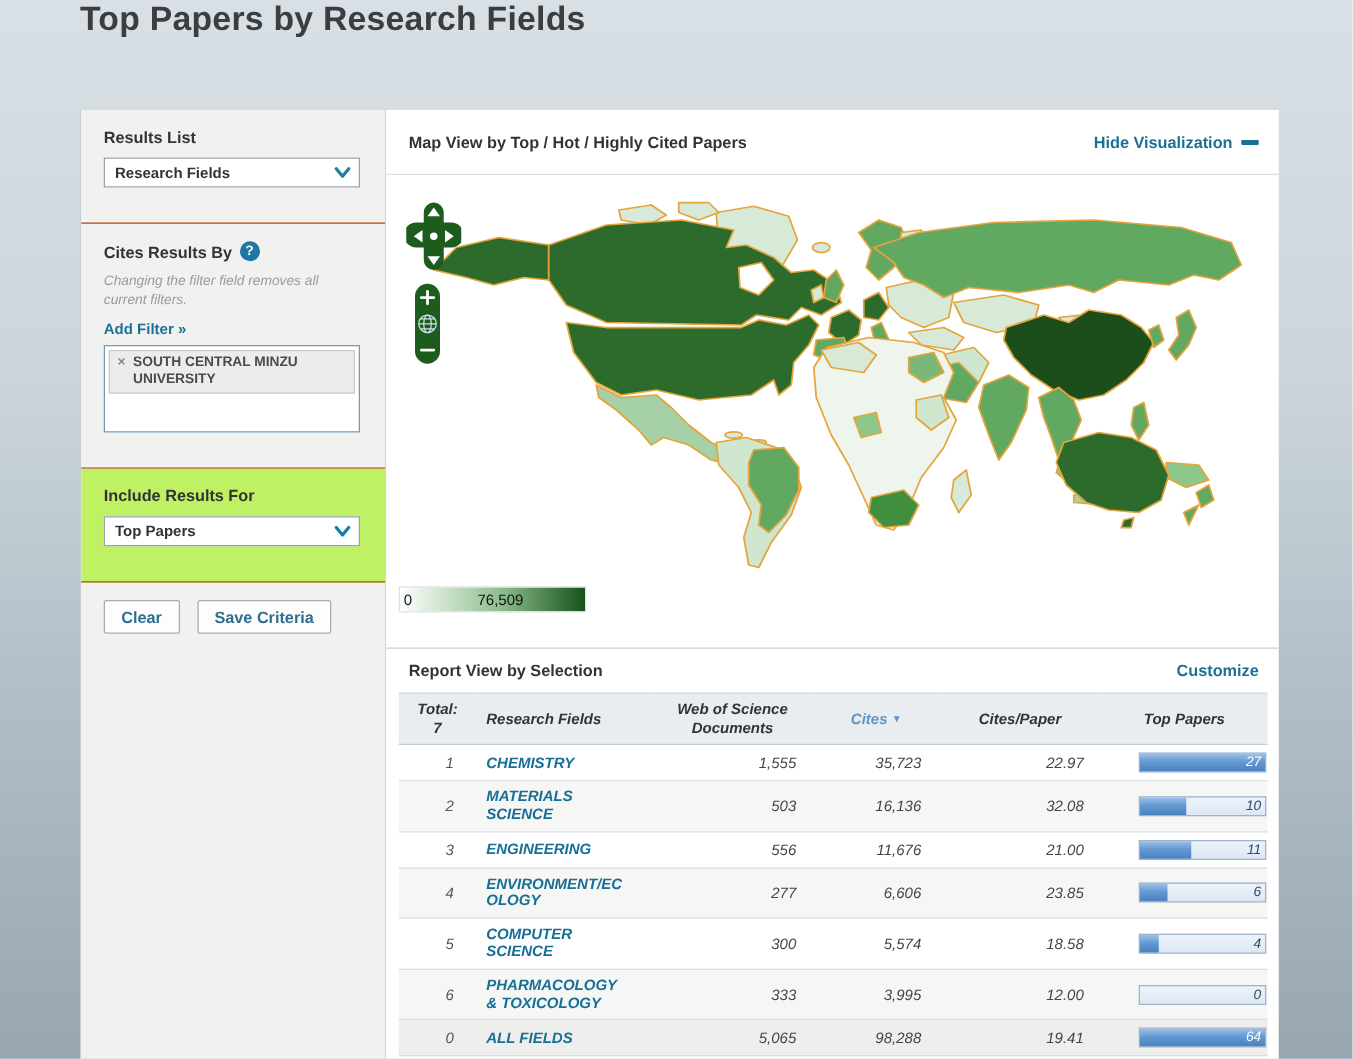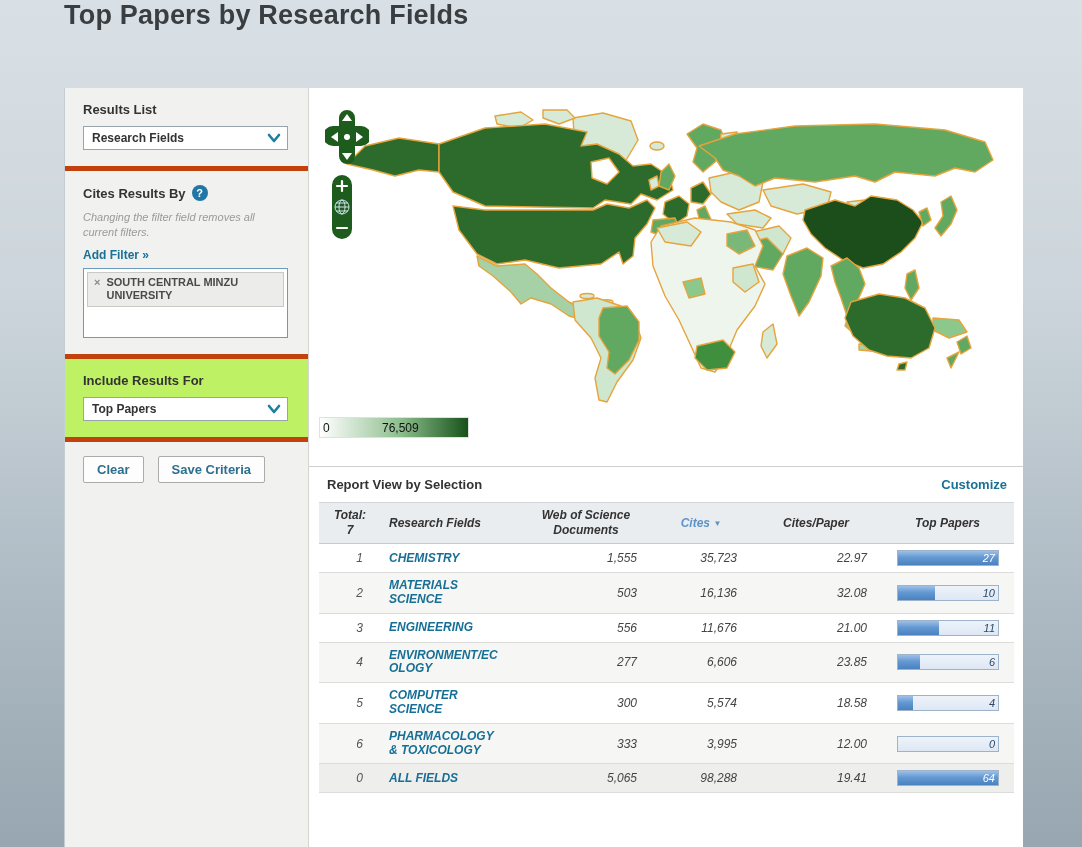--- a/index.html
+++ b/index.html
@@ -8,21 +8,21 @@
     font-family:"Liberation Sans","DejaVu Sans",sans-serif;
     background:linear-gradient(180deg,#d9e0e5 0%,#ccd5db 35%,#aebbc4 70%,#97a6b0 100%);
     position:relative; color:#333;
   }
   .page-title { position:absolute; left:64px; top:0; font-size:27px; font-weight:bold; color:#3a3e41; letter-spacing:0.2px; }
 
   .panel { position:absolute; left:64px; top:88px; width:958px; height:759px; background:#fff; border-left:1px solid #c4cdd3; border-right:1px solid #c4cdd3; display:flex; }
 
   
   .sidebar { width:244px; background:#f1f1ef; border-right:1px solid #d4d4d0; flex:none; font-size:12px; }
-  .sb-section { padding:14px 18px 16px 18px; border-bottom:5px solid #c2410c; }
+  .sb-section { padding:14px 18px 28px 18px; border-bottom:1px solid #c2410c; }
   .sb-heading { font-size:13px; font-weight:bold; color:#333; margin-bottom:9px; display:flex; align-items:center; gap:6px; }
   .select-box { width:205px; height:24px; background:#fff; border:1px solid #98a4ac; display:flex; align-items:center; justify-content:space-between; padding:0 6px 0 8px; cursor:pointer; }
   .select-box .sel-text { font-weight:bold; font-size:12px; color:#333; }
   .chev { width:14px; height:10px; }
   .help-icon { width:16px; height:16px; border-radius:50%; background:#2176a5; color:#fff; font-size:11px; font-weight:bold; display:inline-flex; align-items:center; justify-content:center; cursor:pointer; }
   .filter-note { font-size:11px; font-style:italic; color:#9a9a9a; line-height:1.35; margin-bottom:8px; }
   .add-filter { color:#1a7095; font-weight:bold; font-size:12px; text-decoration:none; display:inline-block; margin-bottom:6px; cursor:pointer; }
   .filter-box { width:205px; height:70px; background:#fff; border:1px solid #6a9dbd; padding:3px; }
   .filter-tag { background:#ececea; border:1px solid #c9c9c5; padding:3px 6px 4px 6px; display:flex; gap:6px; align-items:flex-start; }
   .tag-x { color:#8a8a8a; font-size:11px; font-weight:bold; cursor:pointer; line-height:13px; }
@@ -62,21 +62,21 @@
   th.col-cpp { width:130px; text-align:center; }
   th.col-bar { width:133px; text-align:center; }
   .sort-arrow { font-size:8px; color:#5e94c8; vertical-align:middle; }
   tbody td { border-bottom:1px solid #dcdcda; padding:6px 4px; vertical-align:middle; color:#444; }
   tbody tr.alt { background:#f6f6f4; }
   tbody tr.total-row { background:#eeeeec; }
   td.c-rank { text-align:right; padding-right:18px; color:#555; }
   td.c-field { padding-left:8px; }
   td.c-field span { color:#176f96; font-weight:bold; cursor:pointer; display:inline-block; width:112px; word-break:break-word; line-height:1.15; }
   td.c-num { text-align:right; padding-right:14px; }
-  .bar-track { position:relative; width:102px; height:16px; margin-left:12px; background:linear-gradient(180deg,#eef3fa,#dde7f4); border:1px solid #9db3c9;text-align:center; }
+  .bar-track { position:relative; width:102px; height:16px; margin-left:26px; background:linear-gradient(180deg,#eef3fa,#dde7f4); border:1px solid #9db3c9;text-align:center; }
   .bar-fill { position:absolute; left:0; top:0; bottom:0; background:linear-gradient(180deg,#9dc0e8 0%,#6499d2 45%,#4a82c0 100%); }
   .bar-val { position:absolute; right:3px; top:1px; font-size:11px; }
   .bar-val.inside { color:#fff; } .bar-val.outside { color:#2b4a66; }
 </style>
 </head>
 <body>
 
 <div class="page-title">Top Papers by Research Fields</div>
 
 <div class="panel">
@@ -118,20 +118,27 @@
     </div>
 
     <div class="sb-buttons">
       <button class="btn">Clear</button>
       <button class="btn">Save Criteria</button>
     </div>
   </div>
 
   <div class="main">
 
+    <div class="map-header">
+      <span class="map-title">Map View by  Top / Hot / Highly Cited Papers</span>
+      <span class="hide-vis">
+        <span>Hide Visualization</span>
+        <span class="minus-icon"></span>
+      </span>
+    </div>
 
     <div class="map-area">
 
       <svg class="map-svg" width="672" height="310" viewBox="0 0 672 310">
         <g stroke="#e5a43c" stroke-width="1.4" stroke-linejoin="round">
 
           <path d="M238,12 L268,7 L296,15 L303,34 L290,56 L272,68 L252,64 L240,44 Z" fill="#d7ead7"></path>
 
           <path d="M160,10 L186,6 L198,14 L184,22 L162,18 Z" fill="#d7ead7"></path>
           <path d="M208,4 L232,4 L240,12 L224,18 L208,12 Z" fill="#d7ead7"></path>

